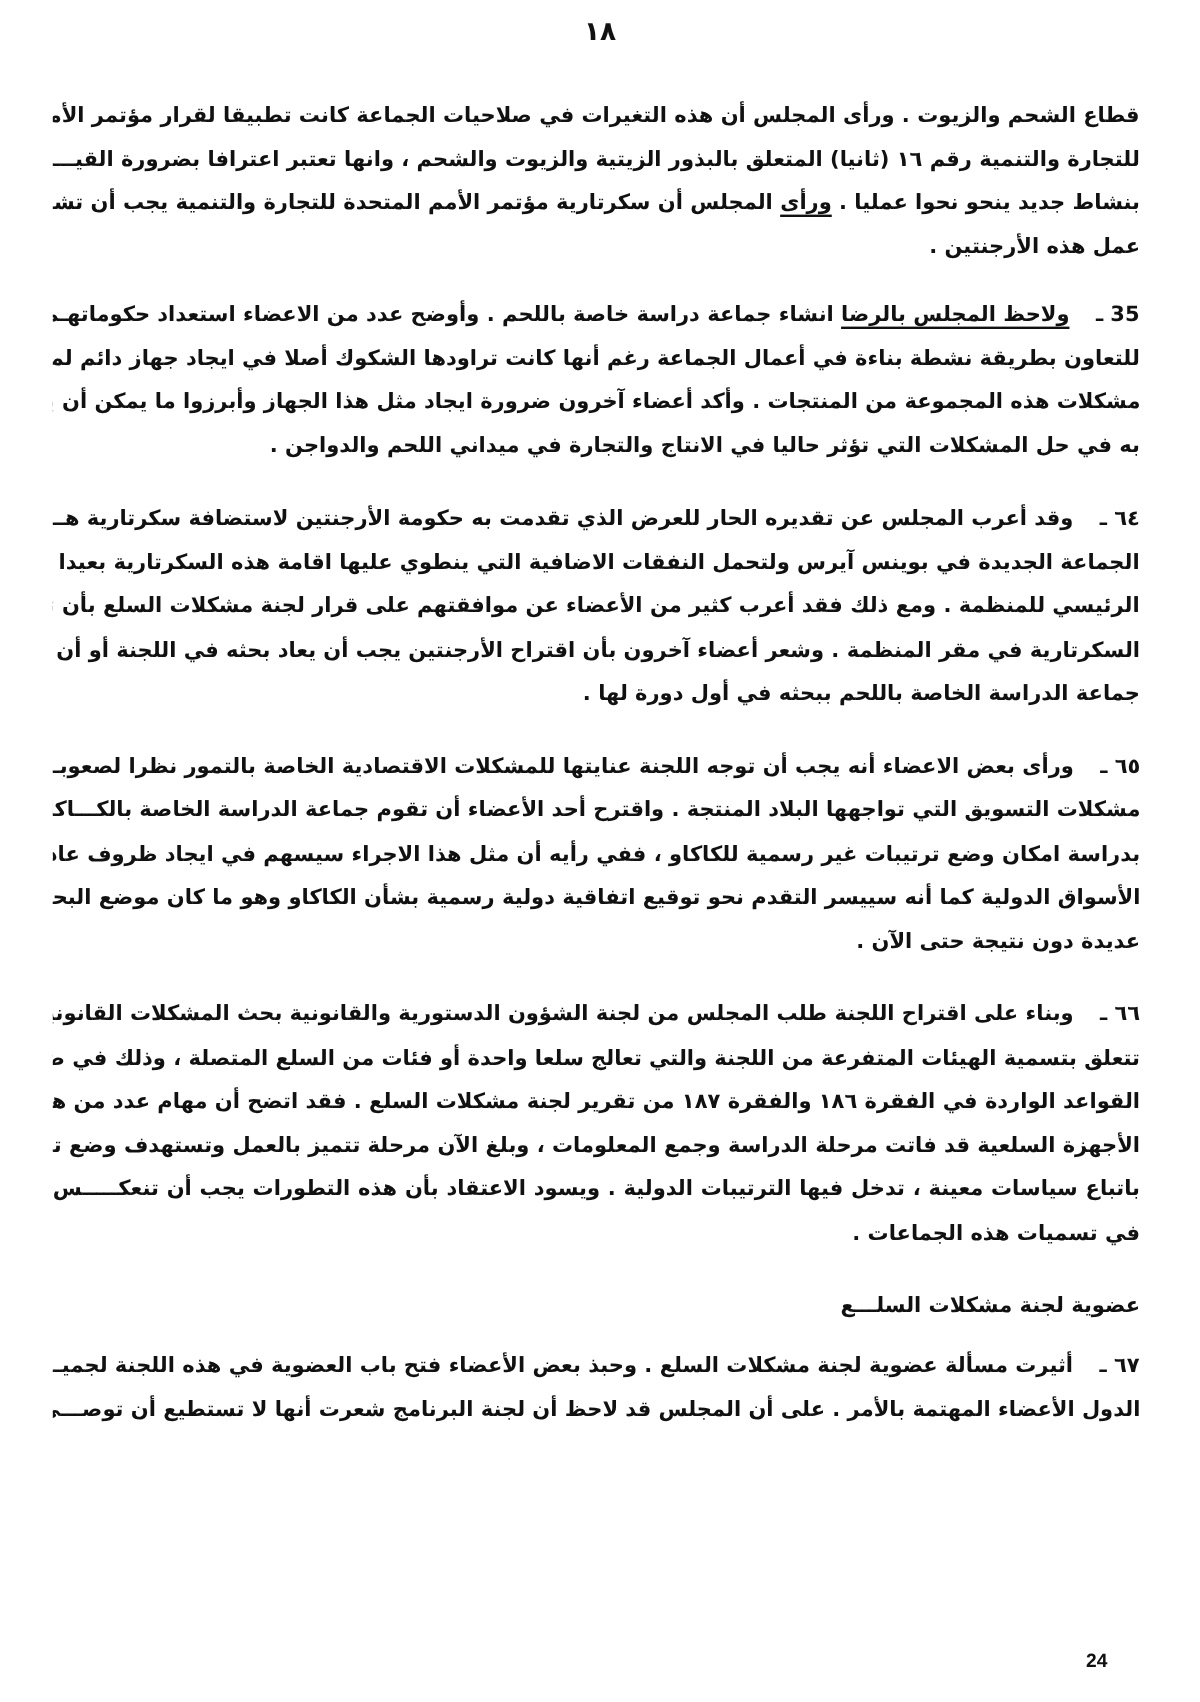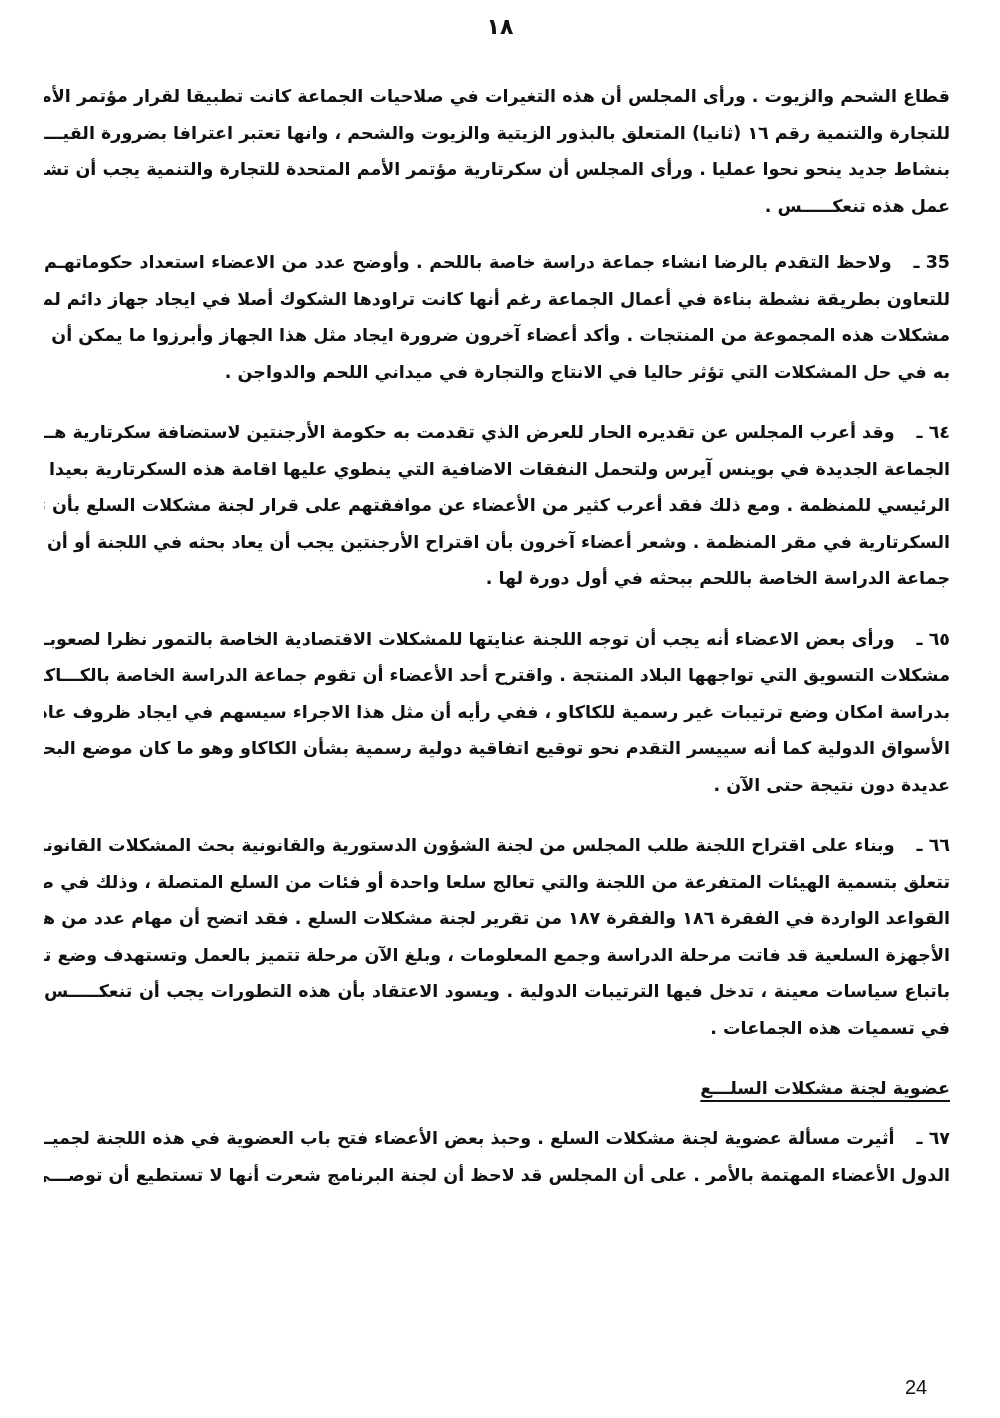--- a/index.html
+++ b/index.html
@@ -48,63 +48,63 @@
   }
   .para {
     margin-bottom: 24px;
   }
   .para.p1 { margin-bottom: 20px; }
   .para-num {
     display: inline-block;
     margin-left: 22px;
   }
   .ul {
+    text-decoration: underline;
     text-decoration-thickness: 2px;
     text-underline-offset: 5px;
   }
   .section-heading {
     display: block;
     font-size: 17.5px;
     font-weight: bold;
     height: 36px;
     line-height: 36px;
     text-align: right;
     margin-bottom: 14px;
   }
   .section-heading span {
-    text-decoration: underline;
     text-decoration-thickness: 2px;
     text-underline-offset: 6px;
   }
   .bottom-page-number {
     position: absolute;
     top: 1376px;
     left: 905px;
     font-family: "Liberation Sans", sans-serif;
-    font-size: 20px;
-    font-weight: normal;
+    font-size: 16px;
+    font-weight: bold;
     direction: ltr;
   }
 </style>
 </head>
 <body>
 
 <div class="top-page-number">١٨</div>
 
 <div class="content">
 
   <div class="para p1">
     <span class="line">قطاع الشحم والزيوت .  ورأى المجلس أن هذه التغيرات في صلاحيات الجماعة كانت تطبيقا لقرار مؤتمر الأمم المتحدة</span>
     <span class="line">للتجارة والتنمية رقم ١٦ (ثانيا) المتعلق بالبذور الزيتية والزيوت والشحم ، وانها تعتبر اعترافا بضرورة القيـــام</span>
     <span class="line"><span>بنشاط جديد ينحو نحوا عمليا .  <span class="ul">ورأى</span> المجلس أن سكرتارية مؤتمر الأمم المتحدة للتجارة والتنمية يجب أن تشترك فـي</span></span>
-    <span class="line last">عمل هذه تنعكـــــس .</span>
+    <span class="line last">عمل هذه الأرجنتين .</span>
   </div>
 
   <div class="para">
-    <span class="line"><span class="para-num">35 ـ</span><span><span class="ul">ولاحظ التقدم بالرضا</span>  انشاء جماعة دراسة خاصة باللحم .  وأوضح عدد من الاعضاء استعداد حكوماتهـم</span></span>
+    <span class="line"><span class="para-num">35 ـ</span><span><span class="ul">ولاحظ المجلس بالرضا</span>  انشاء جماعة دراسة خاصة باللحم .  وأوضح عدد من الاعضاء استعداد حكوماتهـم</span></span>
     <span class="line">للتعاون بطريقة نشطة بناءة في أعمال الجماعة رغم أنها كانت تراودها الشكوك أصلا في ايجاد جهاز دائم لمعالجـة</span>
     <span class="line">مشكلات هذه المجموعة من المنتجات .  وأكد أعضاء آخرون ضرورة ايجاد مثل هذا الجهاز وأبرزوا ما يمكن أن يساهـم</span>
     <span class="line last">به في حل المشكلات التي تؤثر حاليا في الانتاج والتجارة في ميداني اللحم والدواجن .</span>
   </div>
 
   <div class="para">
     <span class="line"><span class="para-num">٦٤ ـ</span><span>وقد أعرب المجلس عن تقديره الحار للعرض الذي تقدمت به حكومة الأرجنتين لاستضافة سكرتارية هـــذه</span></span>
     <span class="line">الجماعة الجديدة في بوينس آيرس ولتحمل النفقات الاضافية التي ينطوي عليها اقامة هذه السكرتارية بعيدا عن المقر</span>
     <span class="line">الرئيسي للمنظمة .  ومع ذلك فقد أعرب كثير من الأعضاء عن موافقتهم على قرار لجنة مشكلات السلع بأن تكون هـــذه</span>
     <span class="line">السكرتارية في مقر المنظمة .  وشعر أعضاء آخرون بأن اقتراح الأرجنتين يجب أن يعاد بحثه في اللجنة أو أن تقـــم</span>

